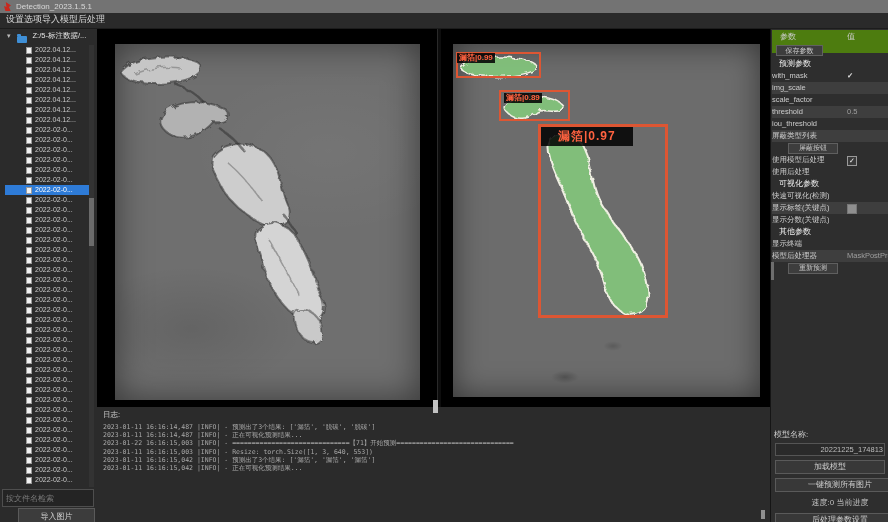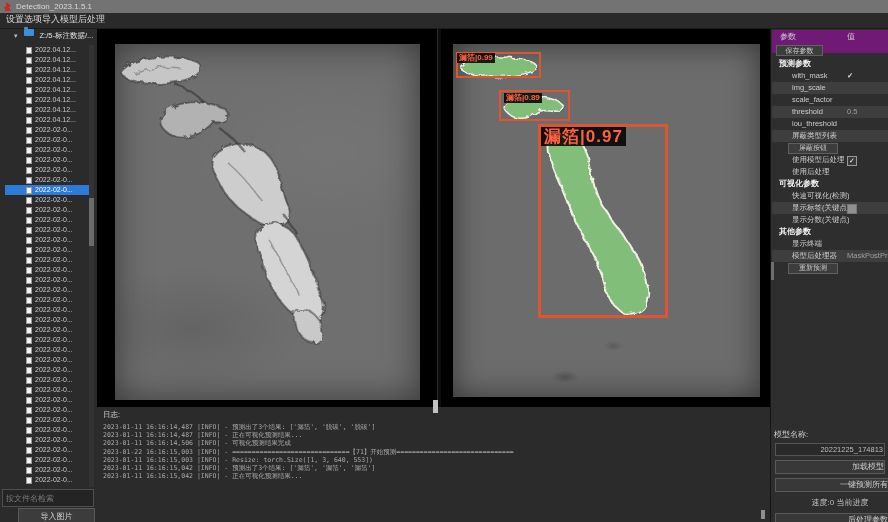--- a/index.html
+++ b/index.html
@@ -9,21 +9,21 @@
     -webkit-font-smoothing:antialiased;
   }
   
   .titlebar{position:absolute;left:0;top:0;width:888px;height:13px;background:#737373;display:flex;align-items:center;gap:5px;padding-left:4px;box-sizing:border-box}
   .app-icon{width:7px;height:9px;background:#c8281e;clip-path:polygon(20% 100%,0 45%,35% 55%,25% 0,100% 40%,70% 55%,95% 100%)}
   .titlebar .ttext{font-size:8px;color:#d8d8d8}
   .menubar{position:absolute;left:0;top:13px;width:888px;height:16px;background:#2a2a2a;border-bottom:1px solid #1c1c1c;box-sizing:border-box;display:flex;align-items:flex-start;gap:0;padding-left:6px}
   .menu-item{font-size:9px;color:#d6d6d6;white-space:nowrap}
   
   .tree{position:absolute;left:0;top:29px;width:97px;height:493px;background:#2b2b2b;box-sizing:border-box}
-  .troot{height:14px;line-height:14px;display:flex;align-items:flex-start;gap:6px;padding-left:14px;font-size:7.5px;color:#e2e2e2;white-space:nowrap}
+  .troot{height:14px;line-height:14px;display:flex;align-items:flex-end;gap:6px;padding-left:7px;font-size:7.5px;color:#e2e2e2;white-space:nowrap}
   .arrow{color:#bbb;font-size:7px}
   .folder-icon{width:10px;height:7px;background:#3f8fd6;border-radius:1px;position:relative;flex:0 0 auto}
   .folder-icon::before{content:"";position:absolute;left:0;top:-2px;width:4px;height:2px;background:#3f8fd6;border-radius:1px 1px 0 0}
   .titems{position:absolute;left:0;top:16px;width:97px;height:442px;overflow:hidden}
   .titem{height:10px;line-height:10px;margin:0 5px 0 5px;padding-left:21px;display:flex;align-items:center;gap:3px;white-space:nowrap}
   .titem.selected{background:#2e7bd7}
   .ficon{width:6px;height:7px;background:#f2f2f2;border:1px solid #9a9a9a;box-sizing:border-box;flex:0 0 auto}
   .tlabel{font-size:7px;color:#c9c9c9;overflow:hidden}
   .titem.selected .tlabel{color:#fff}
   .tscroll{position:absolute;right:3px;top:16px;width:5px;height:442px;background:#333}
@@ -44,48 +44,48 @@
     box-shadow:inset 0 0 34px rgba(0,0,0,0.5)}
   .img-r{position:absolute;left:12px;top:15px;width:307px;height:353px;background:
     radial-gradient(20px 9px at 112px 333px, rgba(0,0,0,0.22), transparent 70%),
     radial-gradient(14px 7px at 160px 302px, rgba(0,0,0,0.16), transparent 70%),
     #6c6c6c;
     box-shadow:inset 0 0 30px rgba(0,0,0,0.5)}
   .masksvg{position:absolute;left:0;top:0}
   .dbox{position:absolute;border:2px solid #dd5633;box-sizing:border-box}
   .dbox.big{border-width:3px}
   .dlabel{position:absolute;background:rgba(0,0,0,0.85);color:#ff6240;font-weight:bold;font-size:8px;line-height:10px;padding:0 2px;white-space:nowrap}
-  .dlabel.big{font-size:17px;line-height:19px;padding:0 3px;letter-spacing:1px}
+  .dlabel.big{font-size:12px;line-height:19px;padding:0 17px;letter-spacing:1px}
   .grip{position:absolute;left:336px;top:371px;width:5px;height:13px;background:#c2c2c2;z-index:5}
   
   .logarea{position:absolute;left:0;top:378px;width:673px;height:115px;background:#2b2b2b;box-sizing:border-box;padding:3px 0 0 6px;overflow:hidden}
   .logtitle{font-size:7.5px;color:#cfcfcf;margin-bottom:3px}
   .logline{font-family:"DejaVu Sans Mono",monospace;font-size:6.5px;line-height:8.2px;color:#a9a9a9;white-space:pre}
   .logscroll{position:absolute;right:5px;bottom:3px;width:4px;height:9px;background:#8f8f8f}
   
   .rpanel{position:absolute;left:770px;top:29px;width:140px;height:493px;background:#2e2e2e;border-left:1px solid #151515;box-sizing:border-box}
-  .phead{position:absolute;left:1px;top:1px;width:117px;height:23px;background:#701a75;font-size:8px;color:#cfcfcf;line-height:13px}
+  .phead{position:absolute;left:1px;top:1px;width:117px;height:23px;background:#4d7c0f;font-size:8px;color:#cfcfcf;line-height:13px}
   .phead .h-name{position:absolute;left:8px}
   .phead .h-val{position:absolute;left:75px}
   .savebtn{position:absolute;left:5px;top:16px;width:47px;height:11px;background:#3d3d3d;border:1px solid #616161;box-sizing:border-box;color:#cfcfcf;font-size:7px;text-align:center;line-height:9px}
   .prows{position:absolute;left:1px;top:29px;width:117px}
-  .prow{position:relative;height:12px;line-height:12px;font-size:7.5px;color:#cccccc;padding-left:20px;white-space:nowrap}
-  .prow.section{padding-left:7px;font-weight:bold;color:#efefef;font-size:8px}
+  .prow{position:relative;height:12px;line-height:12px;font-size:7.5px;color:#cccccc;white-space:nowrap}
+  .prow.section{padding-left:7px;font-weight:normal;color:#efefef;font-size:8px}
   .prow.alt{background:#3e3e3e}
   .prow.btnrow{padding-left:0}
   .btnrow .p-label{display:inline-block;margin-left:16px;margin-top:1px;padding:0 10px;height:9px;line-height:8px;border:1px solid #5f5f5f;background:#3d3d3d;font-size:7px;color:#c8c8c8}
   .p-value{position:absolute;left:75px;top:0;color:#9f9f9f}
   .p-value.v-plain{color:#e0e0e0;font-weight:bold}
   .p-value.v-box{top:2px;width:8px;height:8px;line-height:8px;background:#3a3a3a;border:1px solid #9a9a9a;color:#f0f0f0;text-align:center;font-size:7px;box-sizing:content-box}
   .p-value.v-box-empty{top:2px;width:8px;height:8px;background:#8f8f8f;border:1px solid #777}
   .rp-scroll{position:absolute;left:0;top:233px;width:3px;height:18px;background:#6e6e6e}
   .rbottom{position:absolute;left:0;top:396px;width:140px}
   .mlabel{font-size:8px;color:#cfcfcf;margin:4px 0 3px 3px}
   .mfield{position:relative;margin-left:4px;width:110px;height:13px;background:#2a2a2a;border:1px solid #555;box-sizing:border-box;color:#bdbdbd;font-size:7.5px;line-height:11px;text-align:right;padding-right:1px;overflow:hidden}
-  .rbtn{margin:4px 0 0 4px;width:110px;height:14px;background:#383838;border:1px solid #5a5a5a;box-sizing:border-box;color:#cfcfcf;font-size:8px;text-align:right;line-height:12px}
+  .rbtn{margin:4px 0 0 4px;width:110px;height:14px;background:#383838;border:1px solid #5a5a5a;box-sizing:border-box;color:#cfcfcf;font-size:8px;text-align:center;line-height:12px}
   .rbtn.wide{width:130px}
   .speed{margin:5px 0 0 4px;width:130px;font-size:8px;color:#c0c0c0;text-align:center}
   .rbtn.cut{margin-top:5px}
 </style>
 </head>
 <body>
 
 <div class="titlebar">
   <span class="app-icon"></span>
   <span class="ttext">Detection_2023.1.5.1</span>
@@ -336,21 +336,20 @@
     </div>
   </div>
   <div class="grip"></div>
 
   <div class="logarea">
     <div class="logtitle">日志:</div>
     <div>
 
         <div class="logline">2023-01-11 16:16:14,487 |INFO| - 预测出了3个结果: ['漏箔', '脱碳', '脱碳']</div>
         <div class="logline">2023-01-11 16:16:14,487 |INFO| - 正在可视化预测结果...</div>
-        <div class="logline">2023-01-11 16:16:14,506 |INFO| - 可视化预测结果完成</div>
         <div class="logline">2023-01-22 16:16:15,003 |INFO| - ==============================【71】开始预测==============================</div>
         <div class="logline">2023-01-11 16:16:15,003 |INFO| - Resize: torch.Size([1, 3, 640, 553])</div>
         <div class="logline">2023-01-11 16:16:15,042 |INFO| - 预测出了3个结果: ['漏箔', '漏箔', '漏箔']</div>
         <div class="logline">2023-01-11 16:16:15,042 |INFO| - 正在可视化预测结果...</div>
       </div>
     <div class="logscroll"></div>
   </div>
 </div>
 
 <div class="rpanel">

